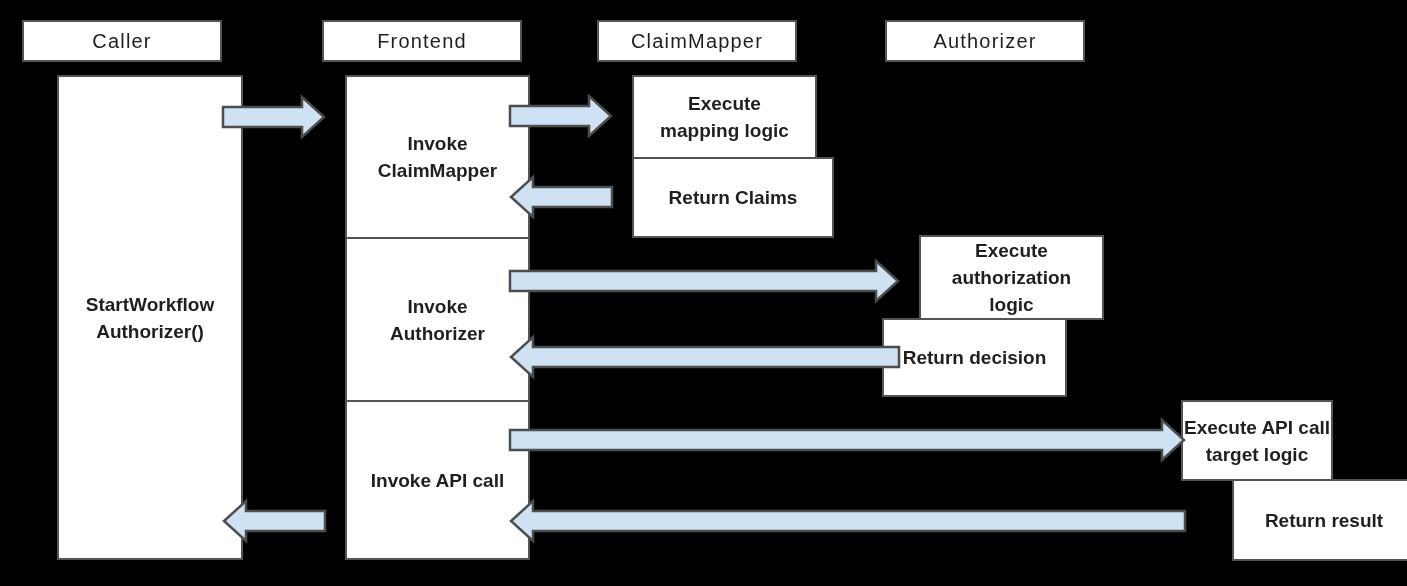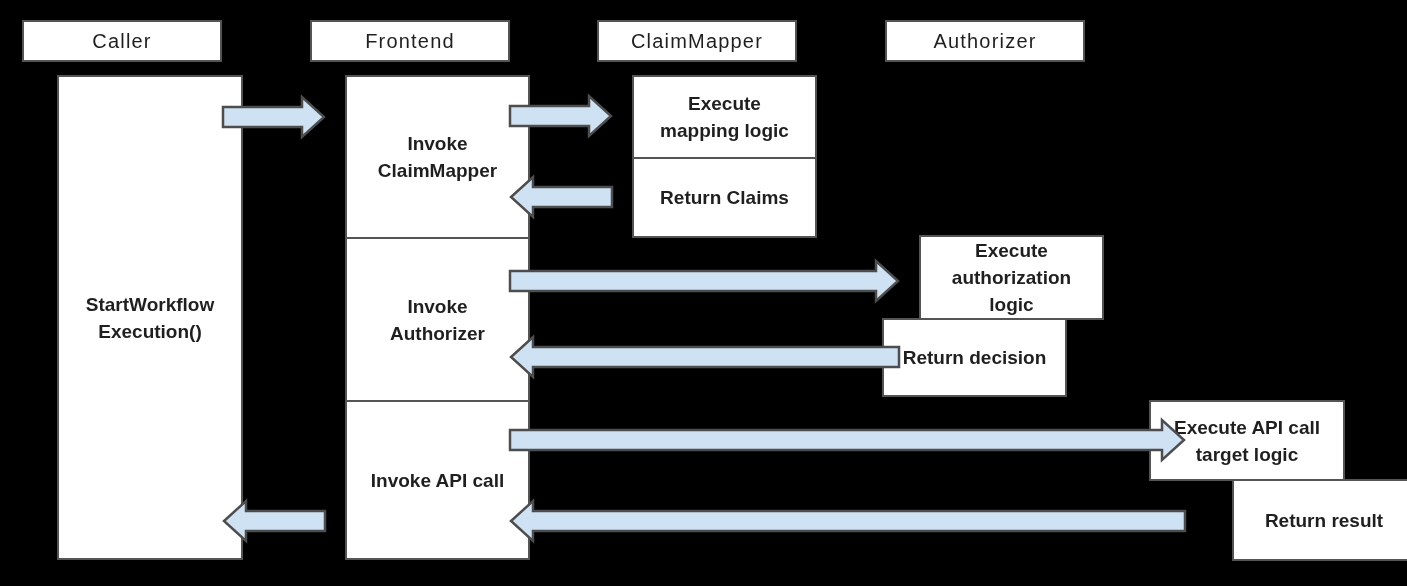--- a/index.html
+++ b/index.html
@@ -64,59 +64,59 @@
     stroke-width: 2.5;
     stroke-linejoin: miter;
   }
 </style>
 </head>
 <body>
 
 <div class="canvas">
 
   <div class="lifeline-header" style="left:22px">Caller</div>
-  <div class="lifeline-header" style="left:310px">Frontend</div>
+  <div class="lifeline-header" style="left:322px">Frontend</div>
   <div class="lifeline-header" style="left:597px">ClaimMapper</div>
   <div class="lifeline-header" style="left:885px">Authorizer</div>
 
   <div class="activation-box" style="left:37px; top:75px; width:186px; height:485px">
     <span class="label">StartWorkflow
-Execution()</span>
+Authorizer()</span>
   </div>
 
   <div class="activation-box" style="left:325px; top:75px; width:185px; height:164px">
     <span class="label">Invoke
 ClaimMapper</span>
   </div>
   <div class="activation-box" style="left:325px; top:237px; width:185px; height:165px">
     <span class="label">Invoke
 Authorizer</span>
   </div>
   <div class="activation-box" style="left:325px; top:400px; width:185px; height:160px">
     <span class="label">Invoke API call</span>
   </div>
 
   <div class="activation-box" style="left:612px; top:75px; width:185px; height:84px">
     <span class="label">Execute
 mapping logic</span>
   </div>
-  <div class="activation-box" style="left:612px; top:157px; width:185px; height:81px">
+  <div class="activation-box" style="left:612px; top:157px; width:202px; height:81px">
     <span class="label">Return Claims</span>
   </div>
 
   <div class="activation-box" style="left:899px; top:235px; width:185px; height:85px">
     <span class="label">Execute
 authorization
 logic</span>
   </div>
   <div class="activation-box" style="left:862px; top:318px; width:185px; height:79px">
     <span class="label">Return decision</span>
   </div>
 
-  <div class="activation-box" style="left:1129px; top:400px; width:196px; height:81px">
+  <div class="activation-box" style="left:1161px; top:400px; width:152px; height:81px">
     <span class="label">Execute API call
 target logic</span>
   </div>
   <div class="activation-box" style="left:1212px; top:479px; width:184px; height:82px">
     <span class="label">Return result</span>
   </div>
 
   <svg id="arrows-svg" viewBox="0 0 1407 586" xmlns="http://www.w3.org/2000/svg">
       <polygon points="223,107 302,107 302,97 324,117 302,137 302,127 223,127" class="arrow"></polygon>
       <polygon points="510,106 589,106 589,96 611,116 589,136 589,126 510,126" class="arrow"></polygon>

